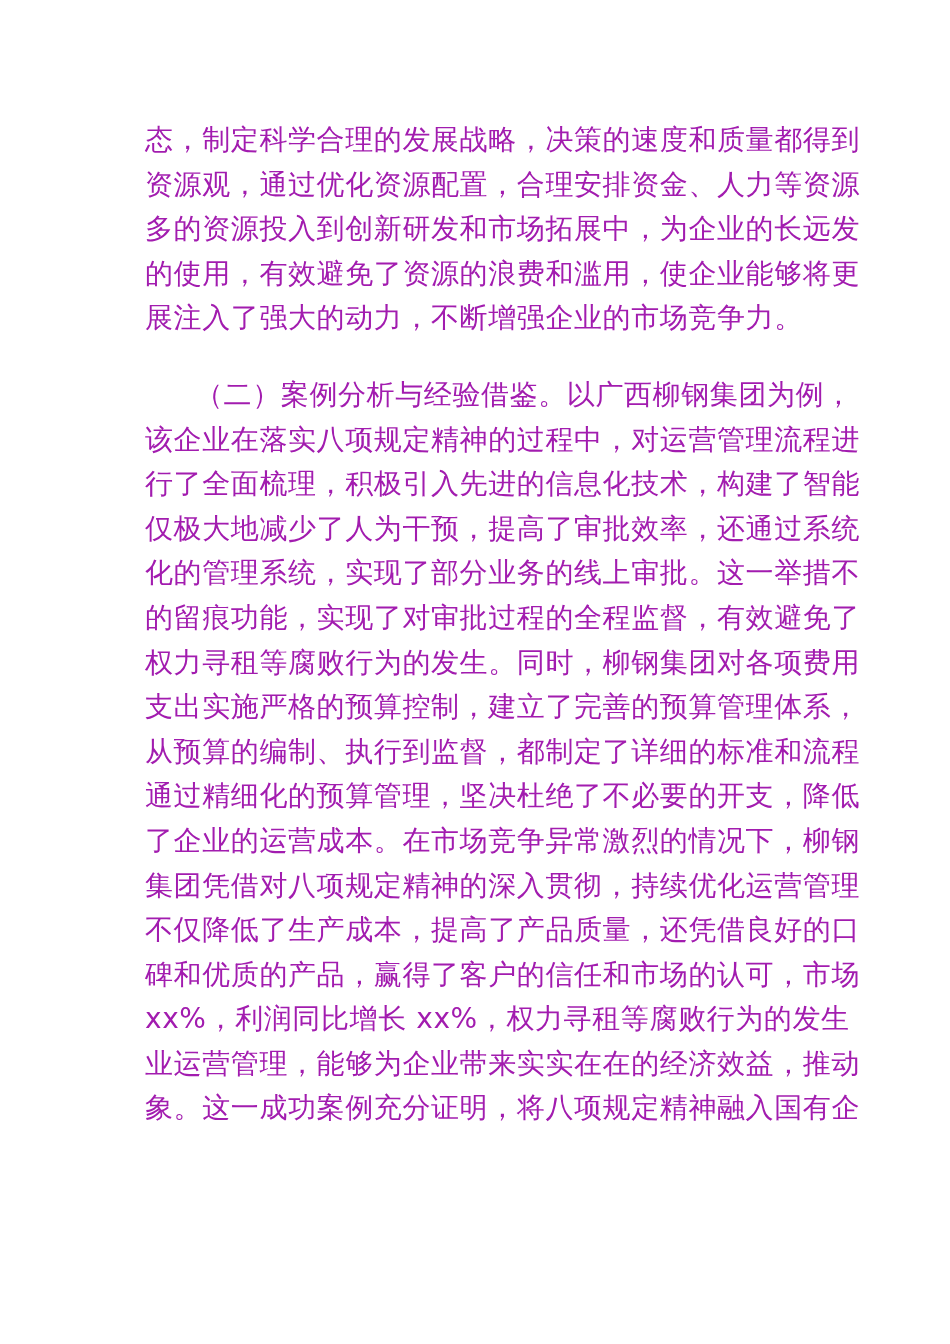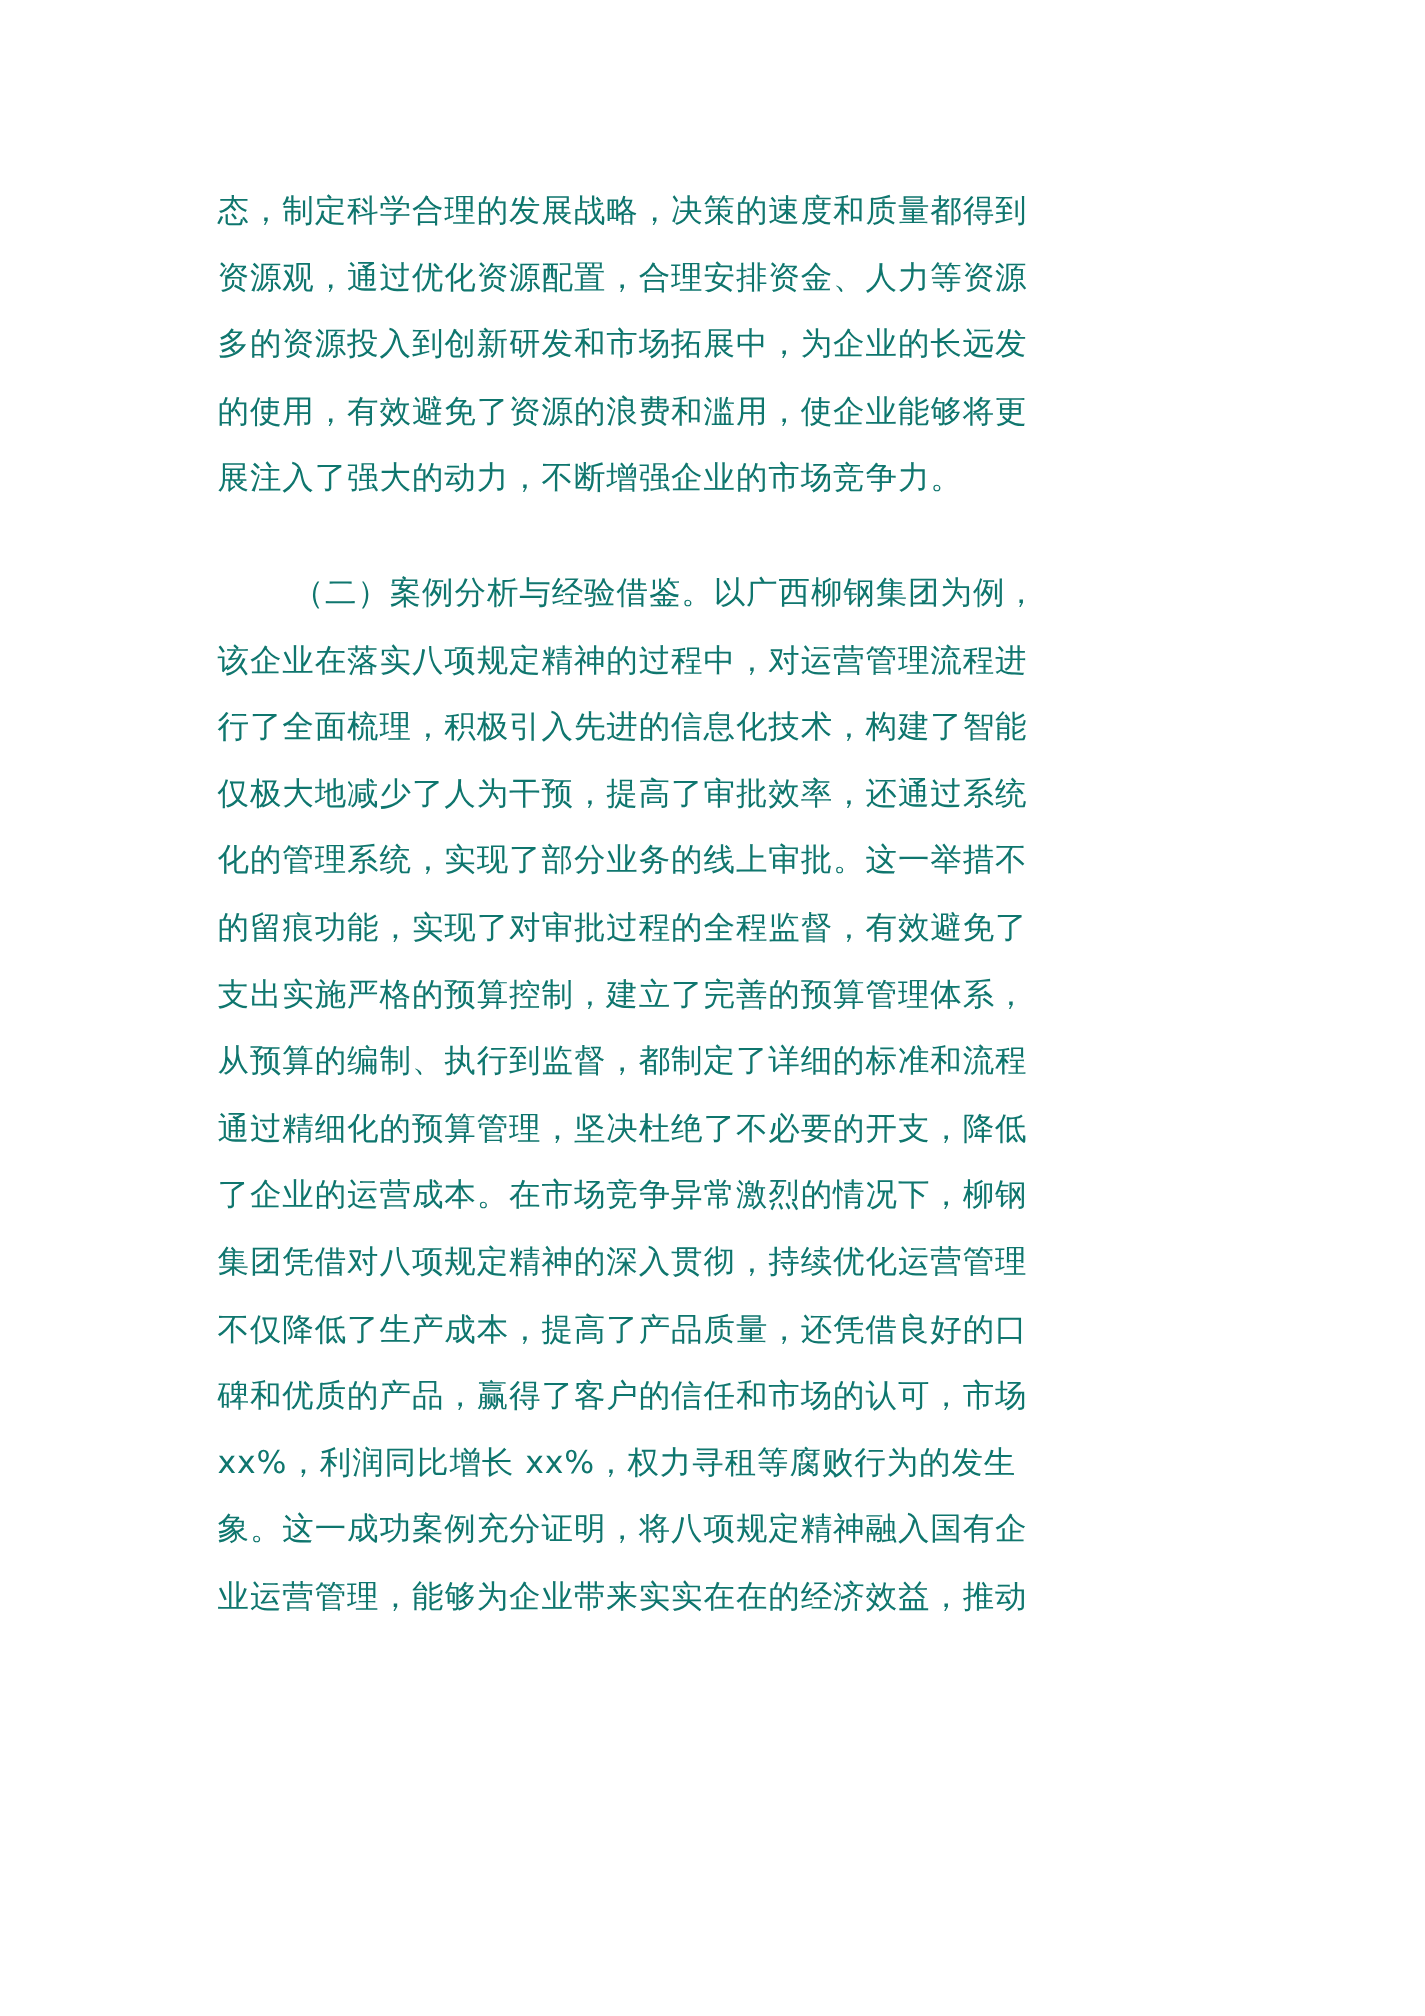--- a/index.html
+++ b/index.html
@@ -16,22 +16,22 @@
     .page {
       position: absolute;
       left: 145px;
       top: 118px;
       width: 662px;
     }
     .line {
       height: 44.6px;
       line-height: 44.6px;
       font-family: "DejaVu Sans", "Liberation Sans", sans-serif;
-      font-size: 21px;
-      color: #0f766e;
+      font-size: 28px;
+      color: #a21caf;
       white-space: nowrap;
       letter-spacing: 0.6px;
     }
     .indent {
       padding-left: 50px;
       margin-top: 32px;
     }
   </style>
 </head>
 <body>
@@ -44,24 +44,25 @@
     <div class="line">的使用，有效避免了资源的浪费和滥用，使企业能够将更</div>
     <div class="line">展注入了强大的动力，不断增强企业的市场竞争力。</div>
   </div>
   <div>
     <div class="line indent">（二）案例分析与经验借鉴。以广西柳钢集团为例，</div>
     <div class="line">该企业在落实八项规定精神的过程中，对运营管理流程进</div>
     <div class="line">行了全面梳理，积极引入先进的信息化技术，构建了智能</div>
     <div class="line">仅极大地减少了人为干预，提高了审批效率，还通过系统</div>
     <div class="line">化的管理系统，实现了部分业务的线上审批。这一举措不</div>
     <div class="line">的留痕功能，实现了对审批过程的全程监督，有效避免了</div>
+    <div class="line">权力寻租等腐败行为的发生。同时，柳钢集团对各项费用</div>
     <div class="line">支出实施严格的预算控制，建立了完善的预算管理体系，</div>
     <div class="line">从预算的编制、执行到监督，都制定了详细的标准和流程</div>
     <div class="line">通过精细化的预算管理，坚决杜绝了不必要的开支，降低</div>
     <div class="line">了企业的运营成本。在市场竞争异常激烈的情况下，柳钢</div>
     <div class="line">集团凭借对八项规定精神的深入贯彻，持续优化运营管理</div>
     <div class="line">不仅降低了生产成本，提高了产品质量，还凭借良好的口</div>
     <div class="line">碑和优质的产品，赢得了客户的信任和市场的认可，市场</div>
     <div class="line">xx%，利润同比增长 xx%，权力寻租等腐败行为的发生</div>
+    <div class="line">业运营管理，能够为企业带来实实在在的经济效益，推动</div>
     <div class="line">象。这一成功案例充分证明，将八项规定精神融入国有企</div>
-    <div class="line">业运营管理，能够为企业带来实实在在的经济效益，推动</div>
   </div>
 </div>
 
 </body></html>

